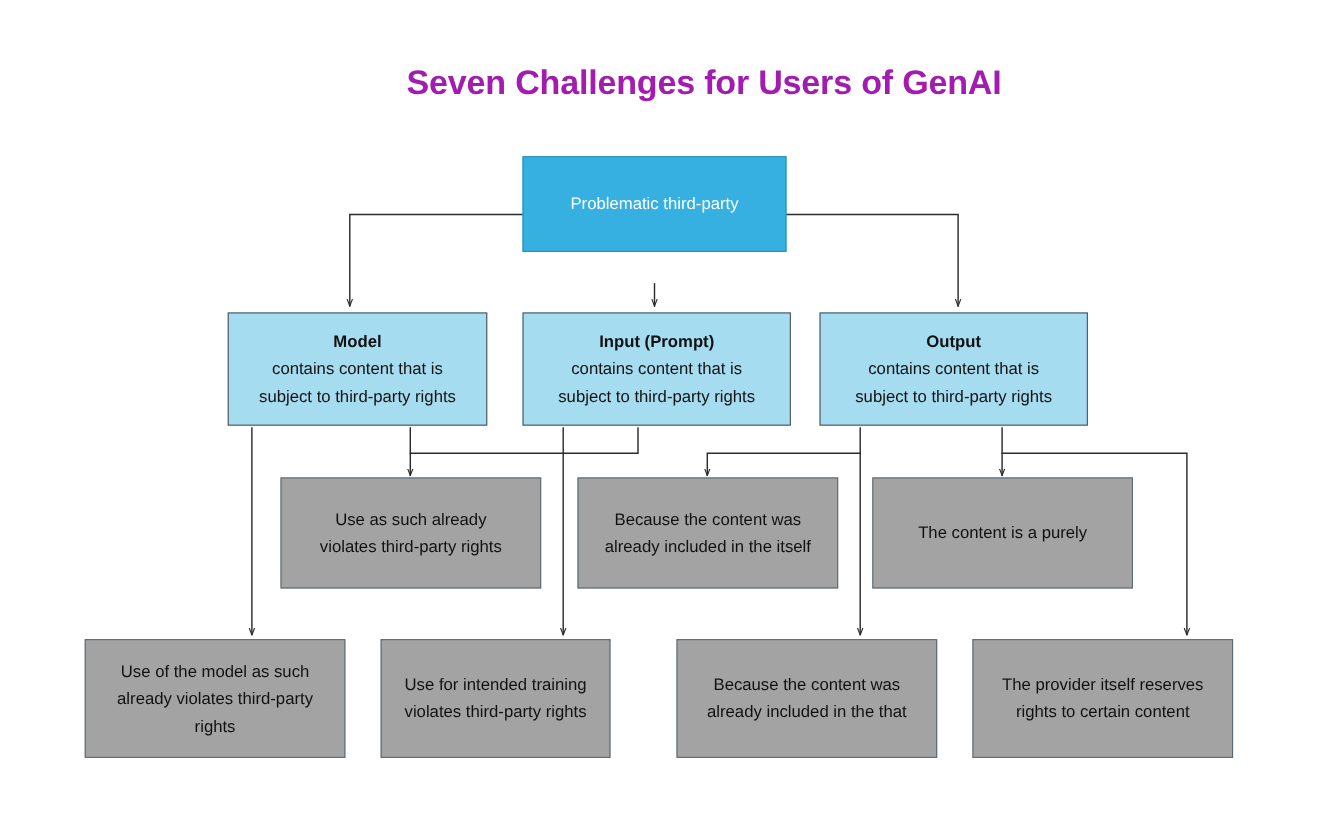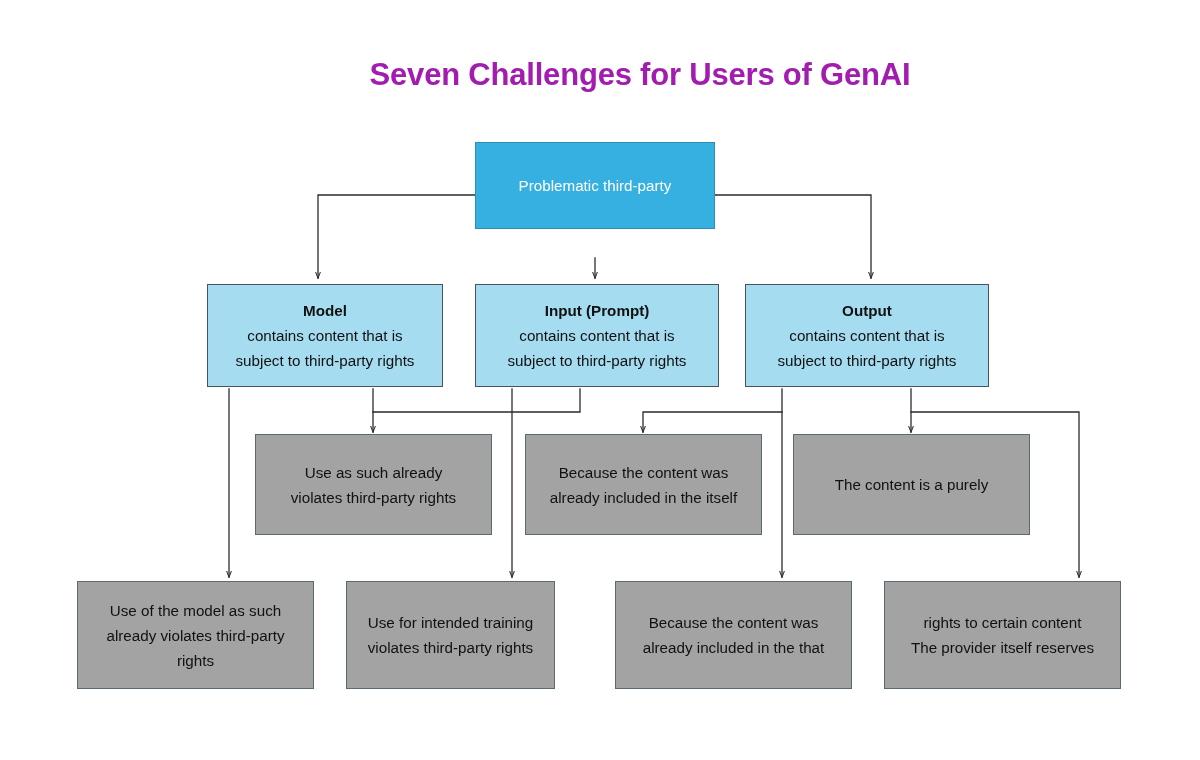--- a/index.html
+++ b/index.html
@@ -158,17 +158,17 @@
     <span class="ln">Use for intended training</span>
     <span class="ln">violates third-party rights</span>
   </div>
 
   <div class="node leaf" style="left:615px; top:581px; width:237px; height:108px;">
     <span class="ln">Because the content was</span>
     <span class="ln">already included in the that</span>
   </div>
 
   <div class="node leaf" style="left:884px; top:581px; width:237px; height:108px;">
+    <span class="ln">The provider itself reserves</span>
     <span class="ln">rights to certain content</span>
-    <span class="ln">The provider itself reserves</span>
   </div>
 
 </div>
 
 </body></html>

